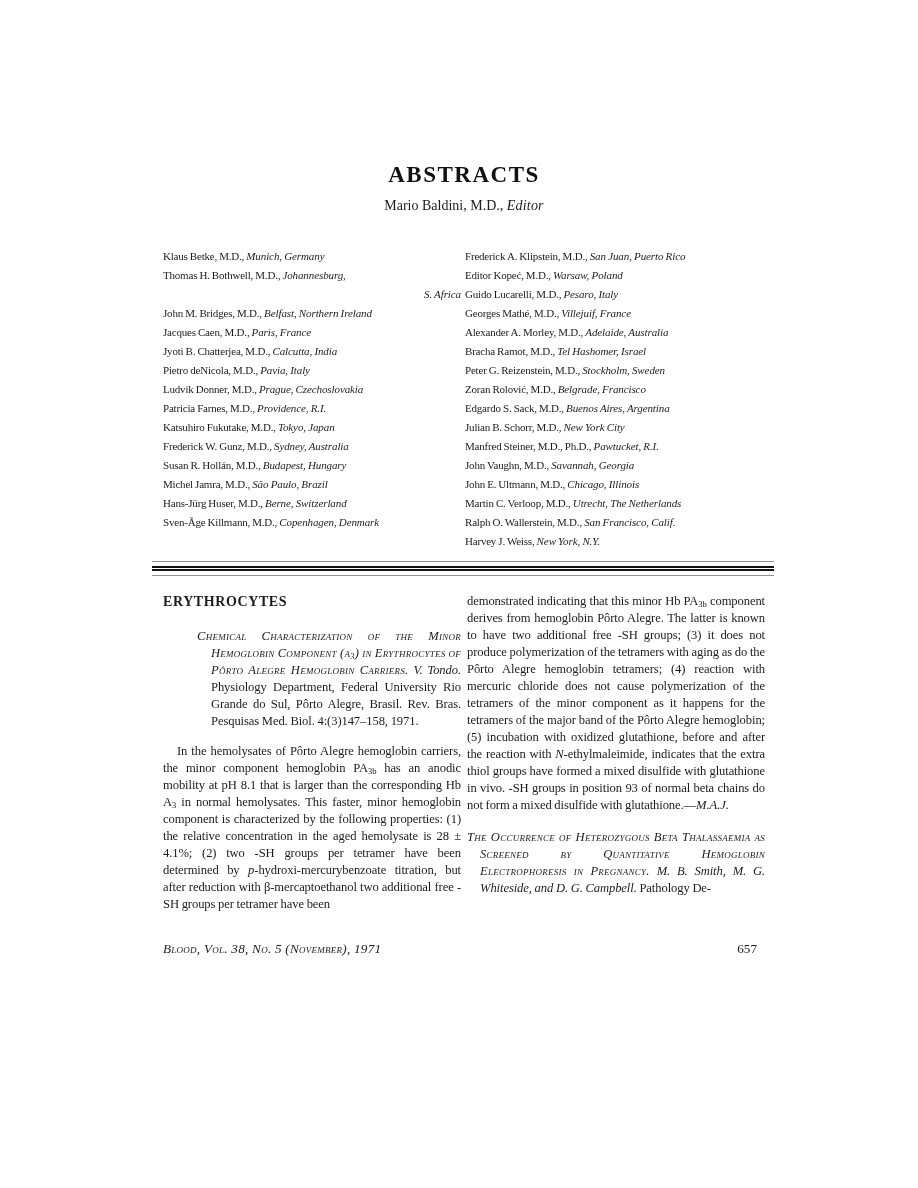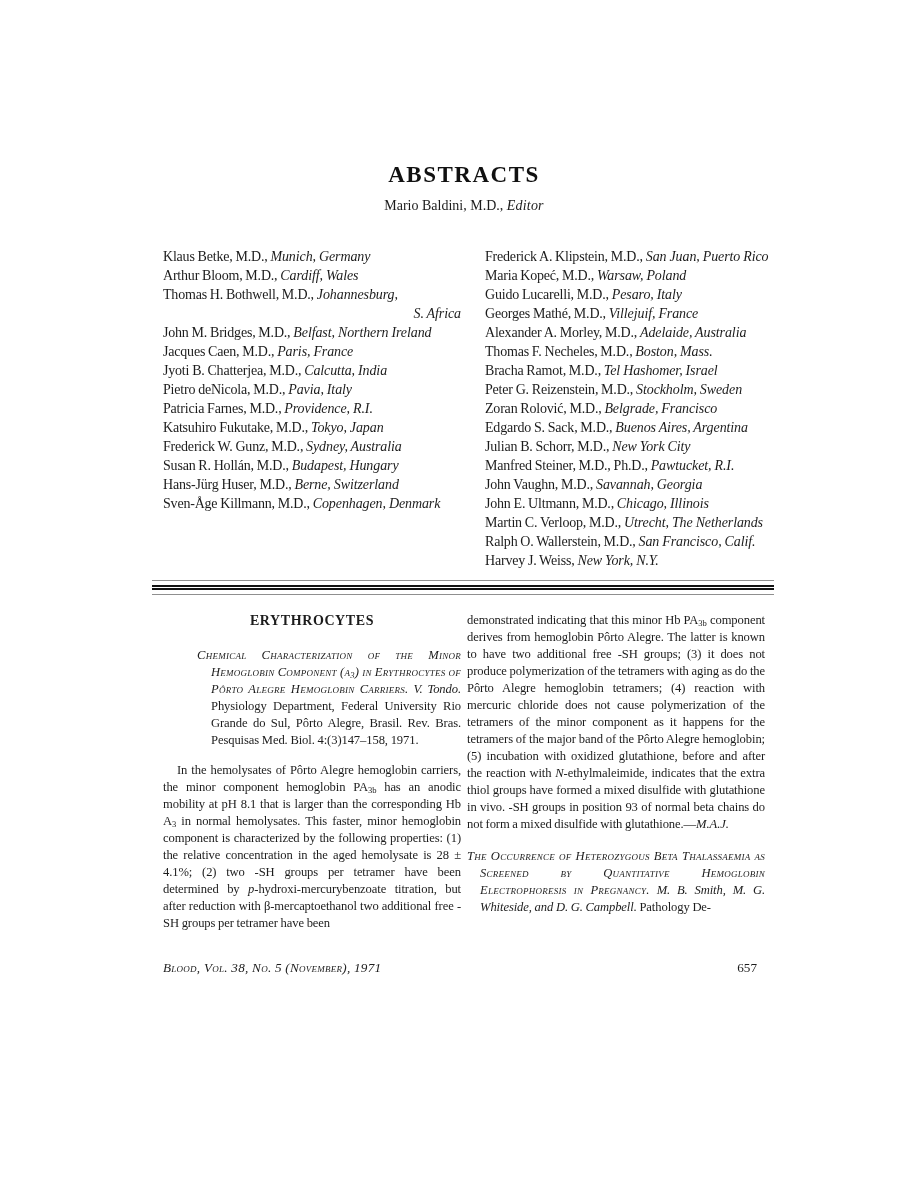--- a/index.html
+++ b/index.html
@@ -36,22 +36,22 @@
     margin-top: 9px;
     font-size: 14px;
     line-height: 18px;
   }
   .byline i { letter-spacing: 0.2px; }
   
   .editors {
     margin-top: 32px;
     display: grid;
     grid-template-columns: 298px 298px;
-    column-gap: 24px;
-    font-size: 14px;
+    column-gap: 4px;
+    font-size: 11px;
     line-height: 19px;
     letter-spacing: -0.2px;
     word-spacing: -0.4px;
   }
   .ed { white-space: nowrap; }
   .ed .cont { white-space: normal; padding-left: 15px; text-align: right; }
   .ed i { letter-spacing: -0.1px; }
   
   .rule {
     margin-top: 10px;
@@ -66,21 +66,20 @@
     display: grid;
     grid-template-columns: 298px 298px;
     column-gap: 6px;
     font-size: 12.6px;
     line-height: 17px;
     letter-spacing: -0.1px;
     word-spacing: -0.3px;
   }
   .col { text-align: justify; }
   .sec-head {
-    text-align: center;
     font-weight: bold;
     font-size: 14px;
     letter-spacing: 0.6px;
     line-height: 18px;
   }
   .sc { font-variant: small-caps; letter-spacing: 0.25px; font-style: italic; }
   .citation-1 {
     margin-top: 17px;
     margin-left: 48px;
     text-indent: -14px;
@@ -114,40 +113,40 @@
     <div class="title">ABSTRACTS</div>
 
     <div class="byline">
       <span>Mario Baldini, M.D.,</span>
       <i>Editor</i>
     </div>
 
     <div class="editors">
       <div class="eds-col">
           <div class="ed"><span>Klaus Betke, M.D., </span><i>Munich, Germany</i></div>
-          <div class="ed"><span>Arthur Bloom, M.D., </span><i>Cardiff, Wales</i></div>
           <div class="ed"><span>Thomas H. Bothwell, M.D., </span><i>Johannesburg,</i><div class="cont"><i>S. Africa</i></div></div>
           <div class="ed"><span>John M. Bridges, M.D., </span><i>Belfast, Northern Ireland</i></div>
           <div class="ed"><span>Jacques Caen, M.D., </span><i>Paris, France</i></div>
           <div class="ed"><span>Jyoti B. Chatterjea, M.D., </span><i>Calcutta, India</i></div>
           <div class="ed"><span>Pietro deNicola, M.D., </span><i>Pavia, Italy</i></div>
+          <div class="ed"><span>Ludvik Donner, M.D., </span><i>Prague, Czechoslovakia</i></div>
           <div class="ed"><span>Patricia Farnes, M.D., </span><i>Providence, R.I.</i></div>
           <div class="ed"><span>Katsuhiro Fukutake, M.D., </span><i>Tokyo, Japan</i></div>
           <div class="ed"><span>Frederick W. Gunz, M.D., </span><i>Sydney, Australia</i></div>
           <div class="ed"><span>Susan R. Hollán, M.D., </span><i>Budapest, Hungary</i></div>
+          <div class="ed"><span>Michel Jamra, M.D., </span><i>São Paulo, Brazil</i></div>
           <div class="ed"><span>Hans-Jürg Huser, M.D., </span><i>Berne, Switzerland</i></div>
           <div class="ed"><span>Sven-Åge Killmann, M.D., </span><i>Copenhagen, Denmark</i></div>
         </div>
       <div class="eds-col">
           <div class="ed"><span>Frederick A. Klipstein, M.D., </span><i>San Juan, Puerto Rico</i></div>
-          <div class="ed"><span>Maria Kopeć, M.D., </span><i>Warsaw, Poland</i></div>
+          <div class="ed"><span>Editor Kopeć, M.D., </span><i>Warsaw, Poland</i></div>
           <div class="ed"><span>Guido Lucarelli, M.D., </span><i>Pesaro, Italy</i></div>
           <div class="ed"><span>Georges Mathé, M.D., </span><i>Villejuif, France</i></div>
           <div class="ed"><span>Alexander A. Morley, M.D., </span><i>Adelaide, Australia</i></div>
-          <div class="ed"><span>Thomas F. Necheles, M.D., </span><i>Boston, Mass.</i></div>
           <div class="ed"><span>Bracha Ramot, M.D., </span><i>Tel Hashomer, Israel</i></div>
           <div class="ed"><span>Peter G. Reizenstein, M.D., </span><i>Stockholm, Sweden</i></div>
           <div class="ed"><span>Zoran Rolović, M.D., </span><i>Belgrade, Francisco</i></div>
           <div class="ed"><span>Edgardo S. Sack, M.D., </span><i>Buenos Aires, Argentina</i></div>
           <div class="ed"><span>Julian B. Schorr, M.D., </span><i>New York City</i></div>
           <div class="ed"><span>Manfred Steiner, M.D., Ph.D., </span><i>Pawtucket, R.I.</i></div>
           <div class="ed"><span>John Vaughn, M.D., </span><i>Savannah, Georgia</i></div>
           <div class="ed"><span>John E. Ultmann, M.D., </span><i>Chicago, Illinois</i></div>
           <div class="ed"><span>Martin C. Verloop, M.D., </span><i>Utrecht, The Netherlands</i></div>
           <div class="ed"><span>Ralph O. Wallerstein, M.D., </span><i>San Francisco, Calif.</i></div>

